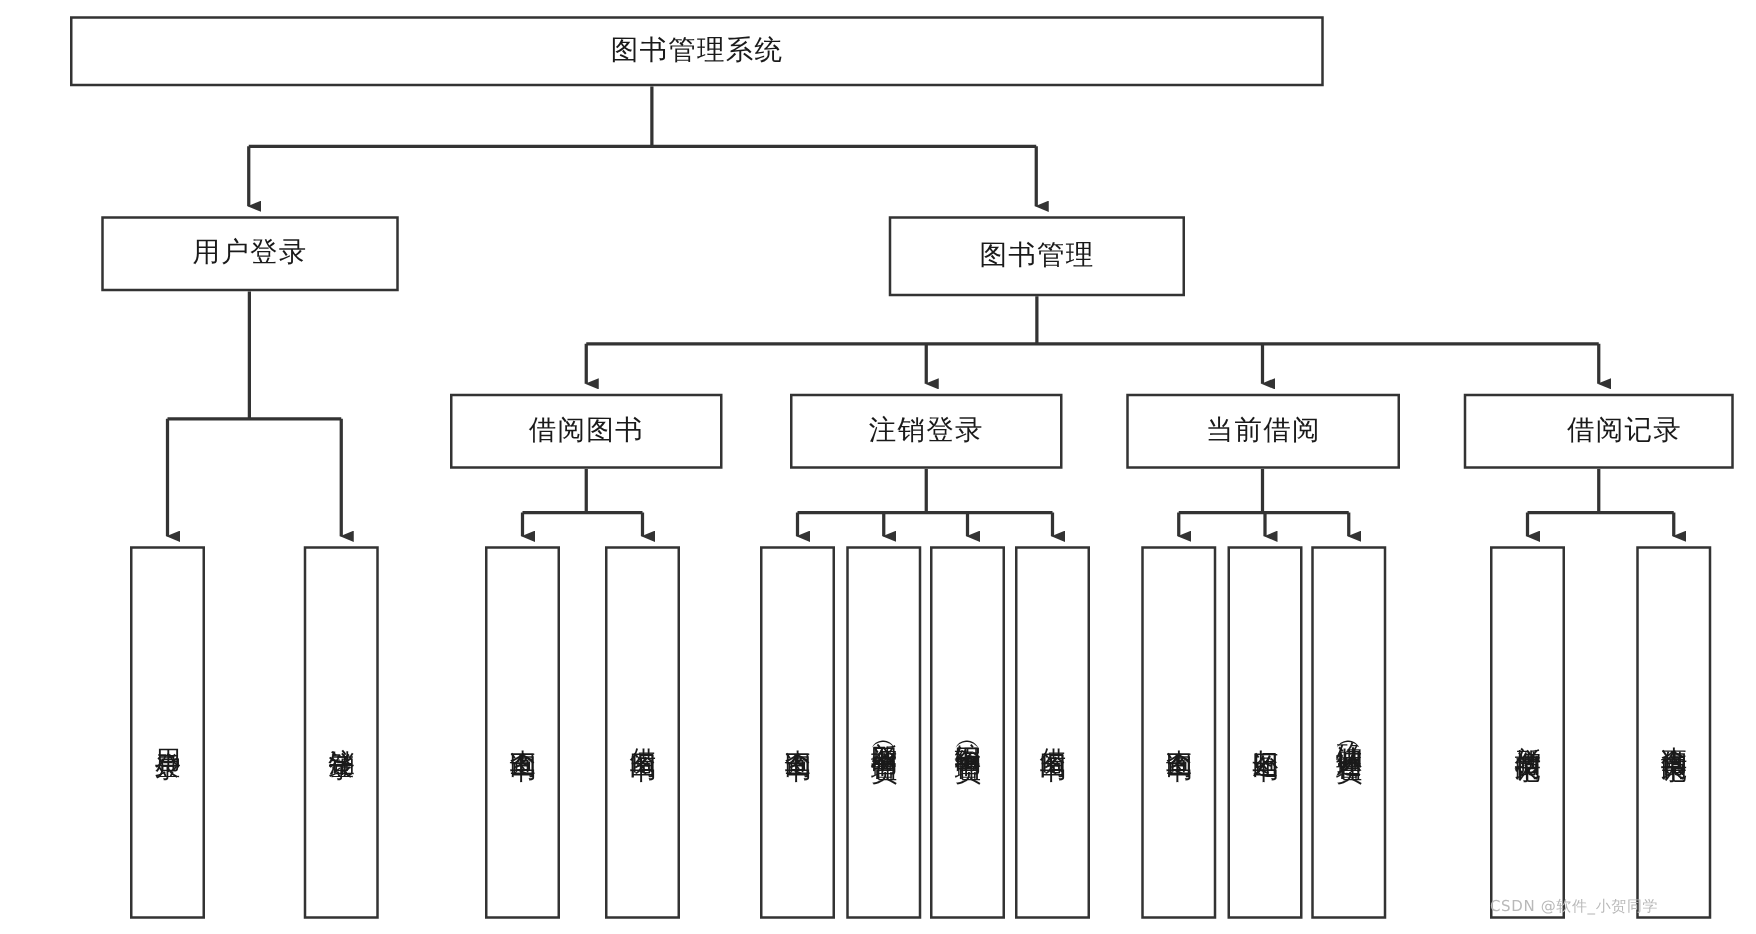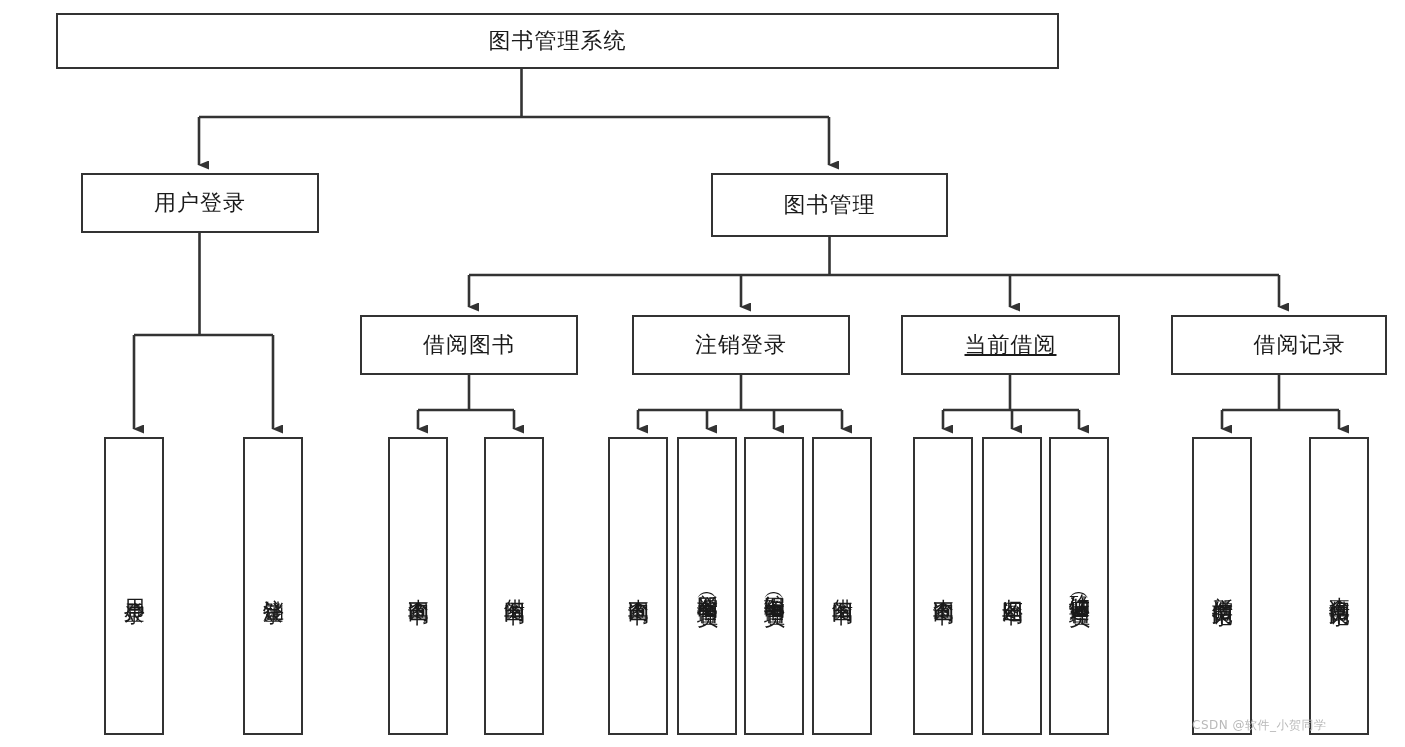--- a/index.html
+++ b/index.html
@@ -116,21 +116,21 @@
   <div class="node horiz" id="n-l2-1" style="left: 711px; top: 173px; width: 237px; height: 64px;">
     <span class="lbl">图书管理</span>
   </div>
 
   <div class="node horiz" id="n-l3-0" style="left: 360px; top: 315px; width: 218px; height: 60px;">
     <span class="lbl">借阅图书</span>
   </div>
   <div class="node horiz" id="n-l3-1" style="left: 632px; top: 315px; width: 218px; height: 60px;">
     <span class="lbl">注销登录</span>
   </div>
-  <div class="node horiz" id="n-l3-2" style="left: 901px; top: 315px; width: 219px; height: 60px; text-decoration: underline;">
+  <div class="node horiz" id="n-l3-2" style="left: 901px; top: 315px; width: 219px; height: 60px;">
     <span class="lbl">当前借阅</span>
   </div>
   <div class="node horiz" id="n-l3-3" style="left: 1171px; top: 315px; width: 216px; height: 60px; padding-left: 41px;">
     <span class="lbl">借阅记录</span>
   </div>
 
   <div class="node vert" id="n-leaf-0" style="left: 104px; top: 437px; width: 60px; height: 298px;">
     <span class="lbl">用户登录</span>
   </div>
   <div class="node vert" id="n-leaf-1" style="left: 243px; top: 437px; width: 60px; height: 298px;">

